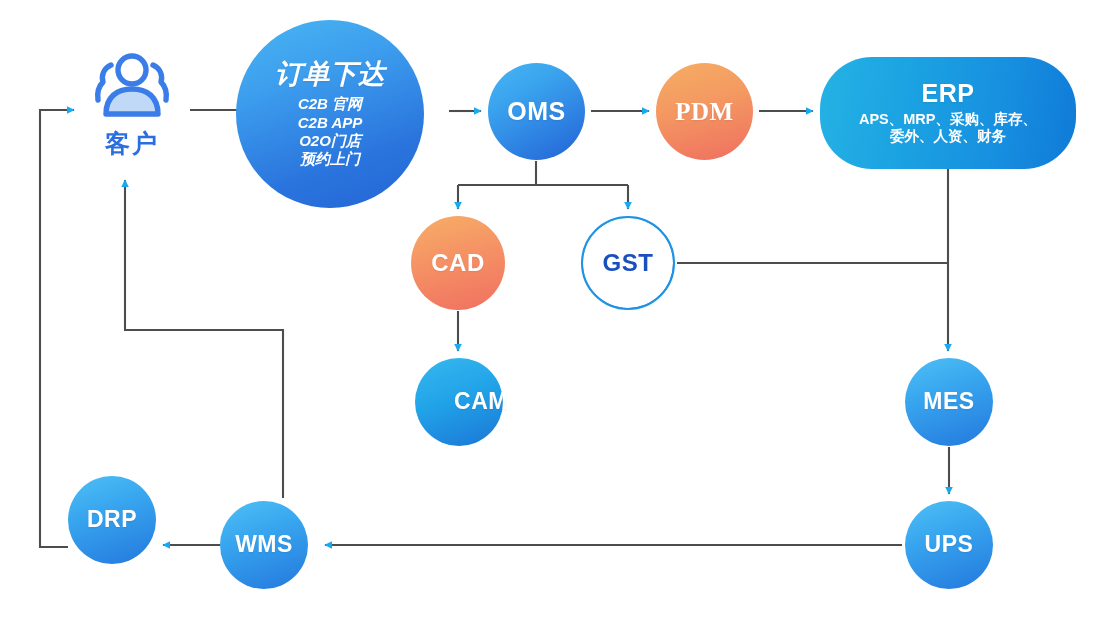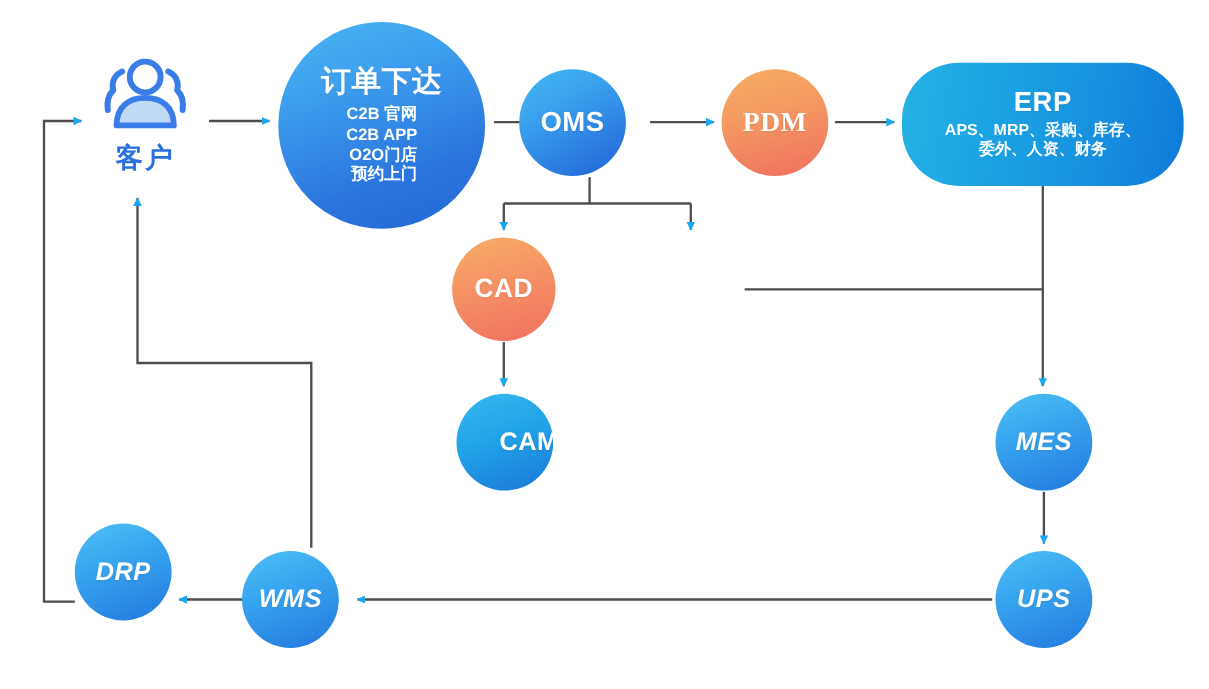--- a/index.html
+++ b/index.html
@@ -11,31 +11,31 @@
   .node{position:absolute;display:flex;flex-direction:column;
         align-items:center;justify-content:center;text-align:center;
         color:#fff;box-sizing:border-box;}
   .circle{border-radius:50%;}
   .node .ttl{font-weight:bold;letter-spacing:.5px;line-height:1.1;
              text-shadow:0 1px 2px rgba(0,0,0,.08);}
   .node .sub{font-weight:bold;line-height:1.22;margin-top:2px;}
 
   
   .g-blue{background:linear-gradient(150deg,#46b7f3 0%,#3aa3ee 32%,#2a77de 78%,#1f63d2 100%);}
-  .g-blue2{background:linear-gradient(160deg,#4ec0f5 0%,#38a6ef 38%,#2378dd 100%);font-style:italic;}
+  .g-blue2{background:linear-gradient(160deg,#4ec0f5 0%,#38a6ef 38%,#2378dd 100%);}
   .g-cyan{background:linear-gradient(160deg,#36b8f0 0%,#21a3e8 45%,#1b76d6 100%);}
   .g-order{background:linear-gradient(160deg,#49b6f2 0%,#3d9fee 30%,#2a74dd 72%,#2466d6 100%);}
   .g-orange{background:linear-gradient(165deg,#f6ad63 0%,#f49a62 40%,#ef6f5f 100%);}
   .g-orange2{background:linear-gradient(165deg,#f7ae67 0%,#f59165 45%,#f07060 100%);}
   .g-erp{background:linear-gradient(100deg,#25b2e4 0%,#1ba2e2 35%,#178fdf 70%,#0f7ad8 100%);}
 
-  #n-order{left:253px;top:20px;width:188px;height:188px;}
+  #n-order{left:236px;top:20px;width:188px;height:188px;font-style:italic;}
   #n-order .ttl{font-size:27px;}
-  #n-order .sub{font-size:15px;margin-top:6px;text-align:right;}
-  #n-oms{left:472px;top:63px;width:97px;height:97px;}
+  #n-order .sub{font-size:15px;margin-top:6px;}
+  #n-oms{left:488px;top:63px;width:97px;height:97px;}
   #n-oms .ttl{font-size:25px;}
   #n-pdm{left:656px;top:63px;width:97px;height:97px;}
   #n-pdm .ttl{font-size:25px;font-family:Liberation Serif, serif;}
   #n-erp{left:820px;top:57px;width:256px;height:112px;border-radius:52px;}
   #n-erp .ttl{font-size:25px;}
   #n-erp .sub{font-size:14.5px;margin-top:3px;}
   #n-cad{left:411px;top:216px;width:94px;height:94px;}
   #n-cad .ttl{font-size:24px;}
   #n-gst{left:581px;top:216px;width:94px;height:94px;
          background:#fff;border:2px solid #1e92e3;
@@ -138,20 +138,23 @@
     <div class="sub">
       <div>APS、MRP、采购、库存、</div>
       <div>委外、人资、财务</div>
     </div>
   </div>
 
   <div id="n-cad" class="node circle g-orange2">
     <div class="ttl">CAD</div>
   </div>
 
+  <div id="n-gst" class="node circle">
+    <div class="ttl">GST</div>
+  </div>
 
   <div id="n-cam" class="node circle g-cyan">
     <div class="ttl">CAM</div>
   </div>
 
   <div id="n-mes" class="node circle g-blue2">
     <div class="ttl">MES</div>
   </div>
 
   <div id="n-ups" class="node circle g-blue2">

